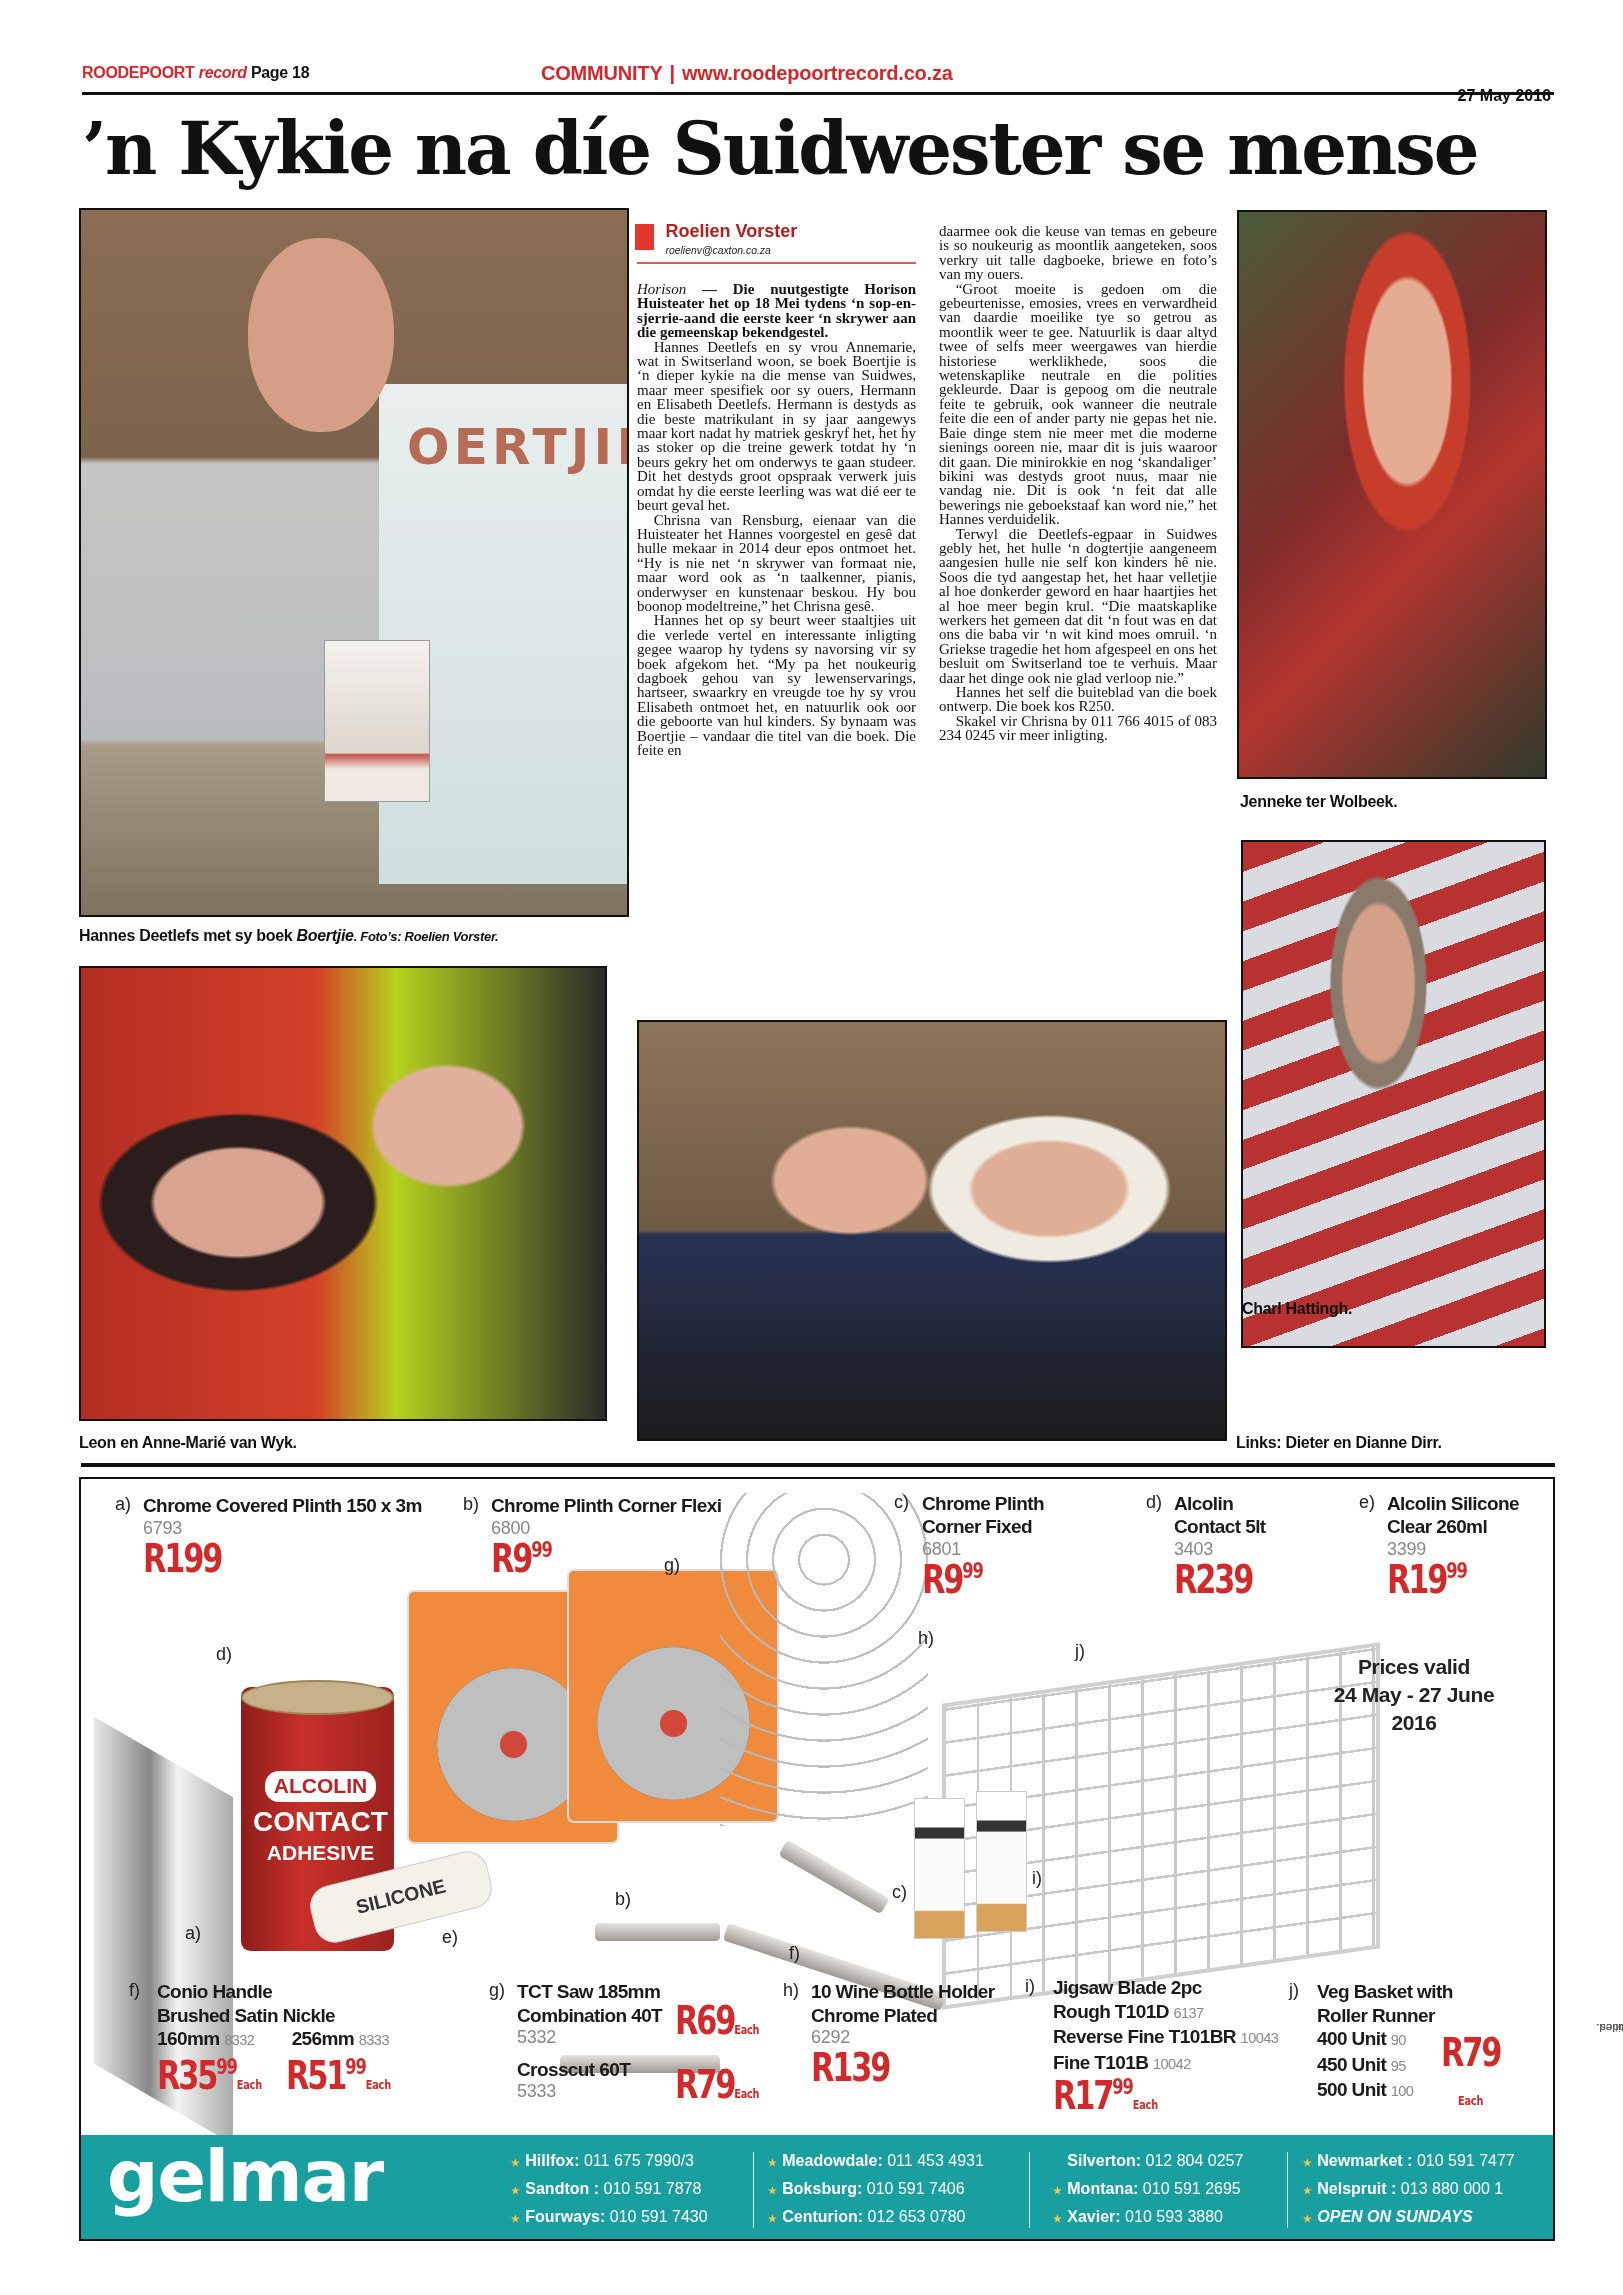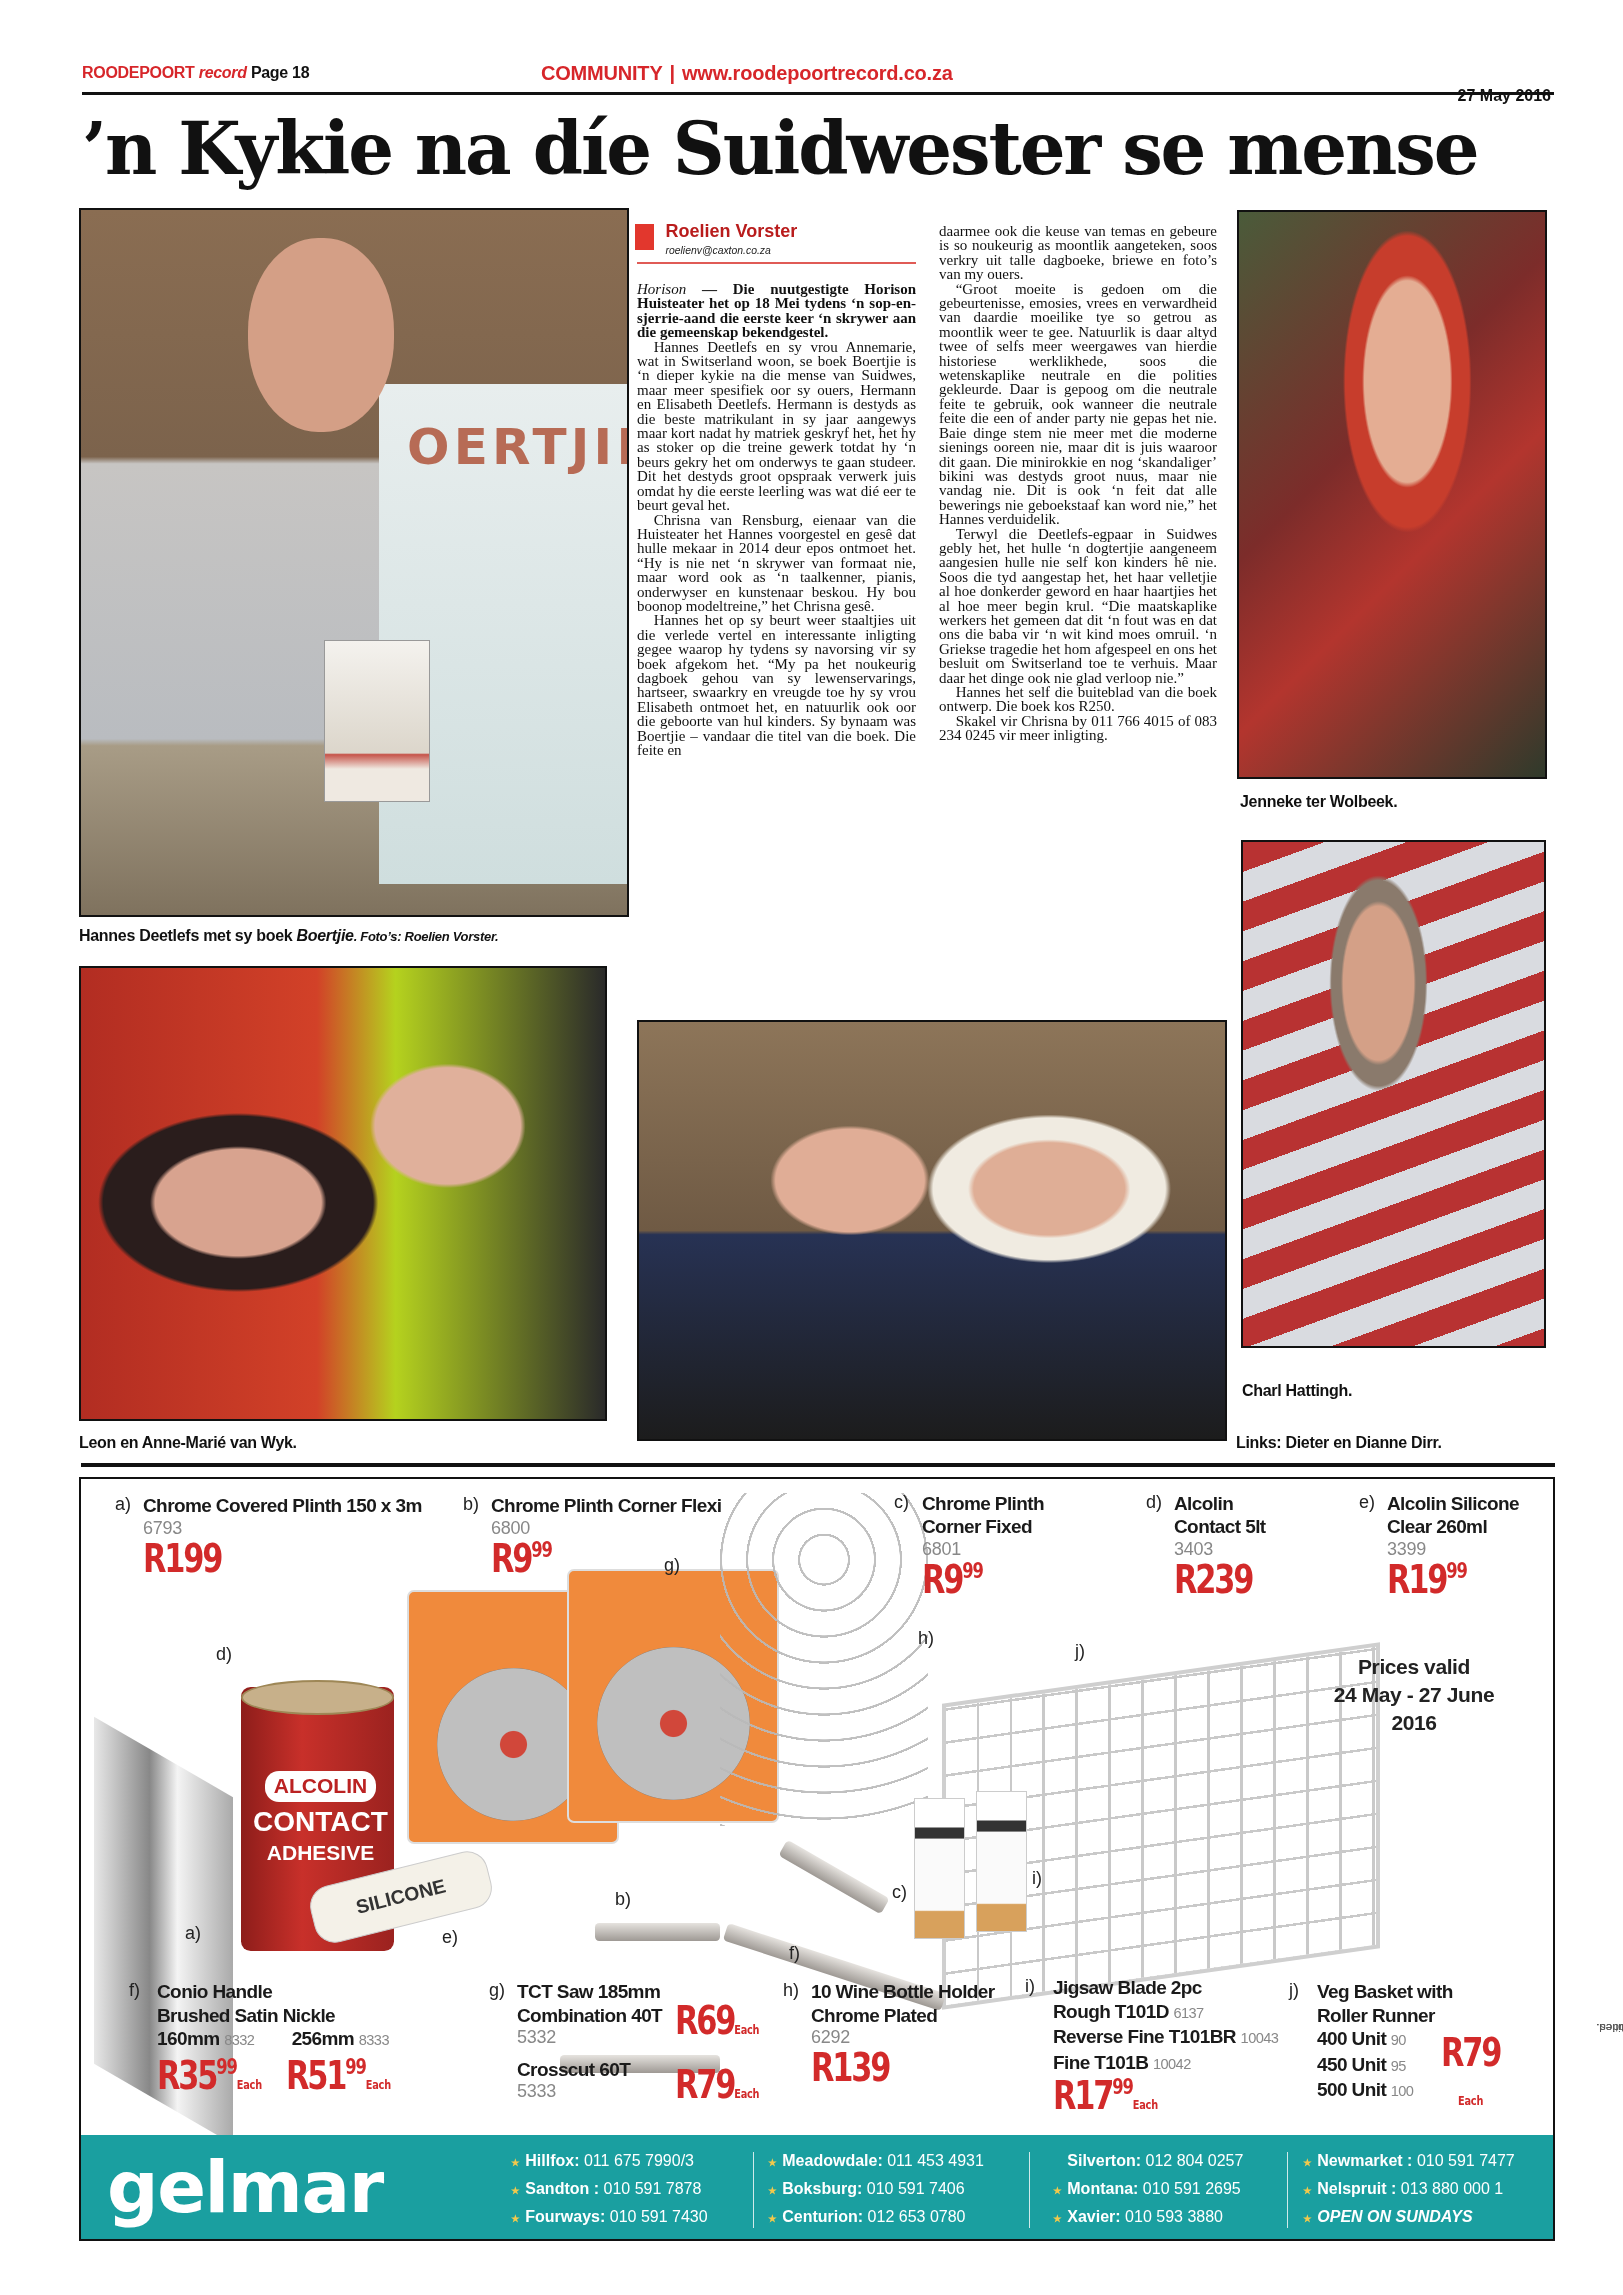--- a/index.html
+++ b/index.html
@@ -79,21 +79,21 @@
   .rack { position: absolute; left: 639px; top: 14px; width: 208px; height: 333px; background: repeating-radial-gradient(circle at 50% 20%, transparent 0 23.6px, #b9b9b9 24px 26px); opacity: .9; }
   .basket { position: absolute; left: 861px; top: 194px; width: 430px; height: 298px; background:
       repeating-linear-gradient(90deg, transparent 0 30.5px, #c9c9c9 30.5px 33px),
       repeating-linear-gradient(0deg, transparent 0 30.5px, #c9c9c9 30.5px 33px); transform: skewY(-8deg); border: 4.2px solid #cfcfcf; }
   .plinth { position: absolute; left: 12.5px; top: 278px; width: 139px; height: 347px; background: linear-gradient(90deg,#e8e8e8,#888 40%,#f4f4f4 60%,#aaa); transform: skewY(30deg); }
   .silicone { position: absolute; left: 229px; top: 389px; width: 180px; height: 56px; background: #f4f1e8; border: 1.4px solid #ccc; border-radius: 21px; transform: rotate(-14deg); color: #333; font-weight: bold; font-size: 19.4px; text-align: center; line-height: 54px; }
   .handle { position: absolute; height: 18px; background: linear-gradient(180deg,#e6e3df,#9e9994); border-radius: 4.2px; }
   .jig { position: absolute; width: 49px; height: 139px; background: linear-gradient(180deg,#fff 0 20%, #333 21% 28%, #fafafa 29% 80%, #d8a15c 81%); border: 1.4px solid #ccc; }
 
   .footer { position: absolute; left: 0; bottom: 0; width: 100%; height: 104px; background: #1a9fa0; }
-  .gelmar-logo { position: absolute; left: 26px; top: 16px; color: #fff; font-family: "DejaVu Sans", sans-serif; font-weight: bold; font-size: 72px; letter-spacing: -1.4px; line-height: 1; text-align: right; }
+  .gelmar-logo { position: absolute; left: 26px; top: 5px; color: #fff; font-family: "DejaVu Sans", sans-serif; font-weight: bold; font-size: 72px; letter-spacing: -1.4px; line-height: 1; text-align: right; }
   .branch-col { position: absolute; top: 12.5px; font-size: 16px; font-weight: bold; color: #fff; line-height: 26px; white-space: nowrap; }
   .branch-col .star { color: #f2c94c; font-size: 9.7px; margin-right: 5.6px; }
   .branch-col .num { font-weight: normal; }
   .branch-sep { position: absolute; top: 16.7px; width: 1.4px; height: 76px; background: #cfeaea; }
   .open-sunday { font-style: italic; }
 </style>
 </head>
 <body>
 
 <div class="abs mast-left">
@@ -137,21 +137,21 @@
   <p>“Groot moeite is gedoen om die gebeurtenisse, emosies, vrees en verwardheid van daardie moeilike tye so getrou as moontlik weer te gee. Natuurlik is daar altyd twee of selfs meer weergawes van hierdie historiese werklikhede, soos die wetenskaplike neutrale en die polities gekleurde. Daar is gepoog om die neutrale feite te gebruik, ook wanneer die neutrale feite die een of ander party nie gepas het nie. Baie dinge stem nie meer met die moderne sienings ooreen nie, maar dit is juis waaroor dit gaan. Die minirokkie en nog ‘skandaliger’ bikini was destyds groot nuus, maar nie vandag nie. Dit is ook ‘n feit dat alle bewerings nie geboekstaaf kan word nie,” het Hannes verduidelik.</p>
   <p>Terwyl die Deetlefs-egpaar in Suidwes gebly het, het hulle ‘n dogtertjie aangeneem aangesien hulle nie self kon kinders hê nie. Soos die tyd aangestap het, het haar velletjie al hoe donkerder geword en haar haartjies het al hoe meer begin krul. “Die maatskaplike werkers het gemeen dat dit ‘n fout was en dat ons die baba vir ‘n wit kind moes omruil. ‘n Griekse tragedie het hom afgespeel en ons het besluit om Switserland toe te verhuis. Maar daar het dinge ook nie glad verloop nie.”</p>
   <p>Hannes het self die buiteblad van die boek ontwerp. Die boek kos R250.</p>
   <p>Skakel vir Chrisna by 011 766 4015 of 083 234 0245 vir meer inligting.</p>
 </div>
 
 <div class="abs photo" id="photo-jenneke"></div>
 <div class="abs caption" style="left:1240px; top:793px;">Jenneke ter Wolbeek.</div>
 
 <div class="abs photo" id="photo-charl"></div>
-<div class="abs caption" style="left:1242px; top:1382px;">Charl Hattingh.</div>
+<div class="abs caption" style="left:1242px; top:1300px;">Charl Hattingh.</div>
 
 <div class="abs photo" id="photo-leon"></div>
 <div class="abs caption" style="left:79px; top:1434px;">Leon en Anne-Marié van Wyk.</div>
 
 <div class="abs photo" id="photo-dieter"></div>
 <div class="abs caption" style="left:1236px; top:1434px;">Links: Dieter en Dianne Dirr.</div>
 
 <div class="abs hr-thick"></div>
 
 <div class="abs" id="advert">

